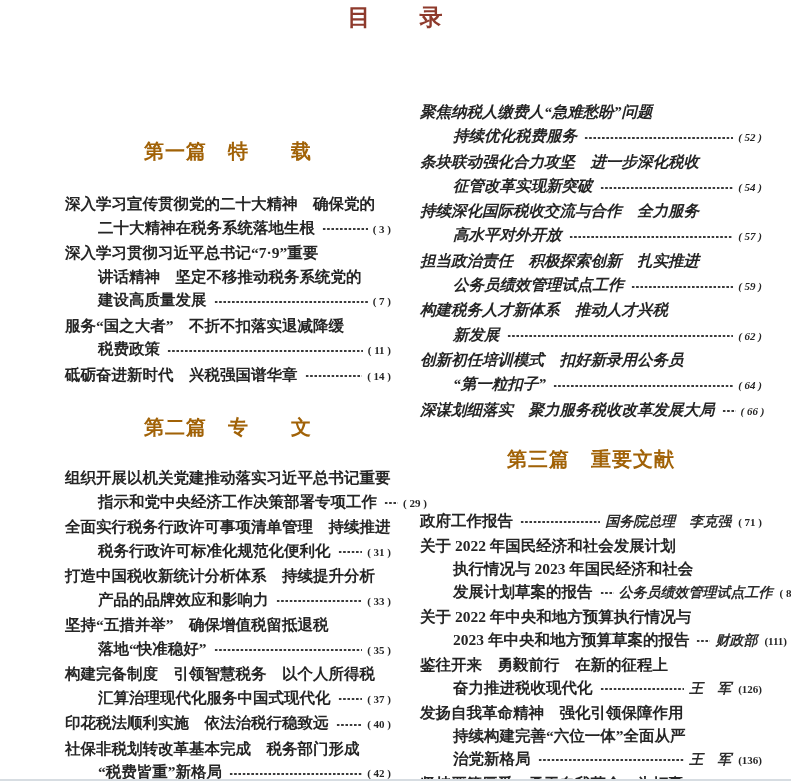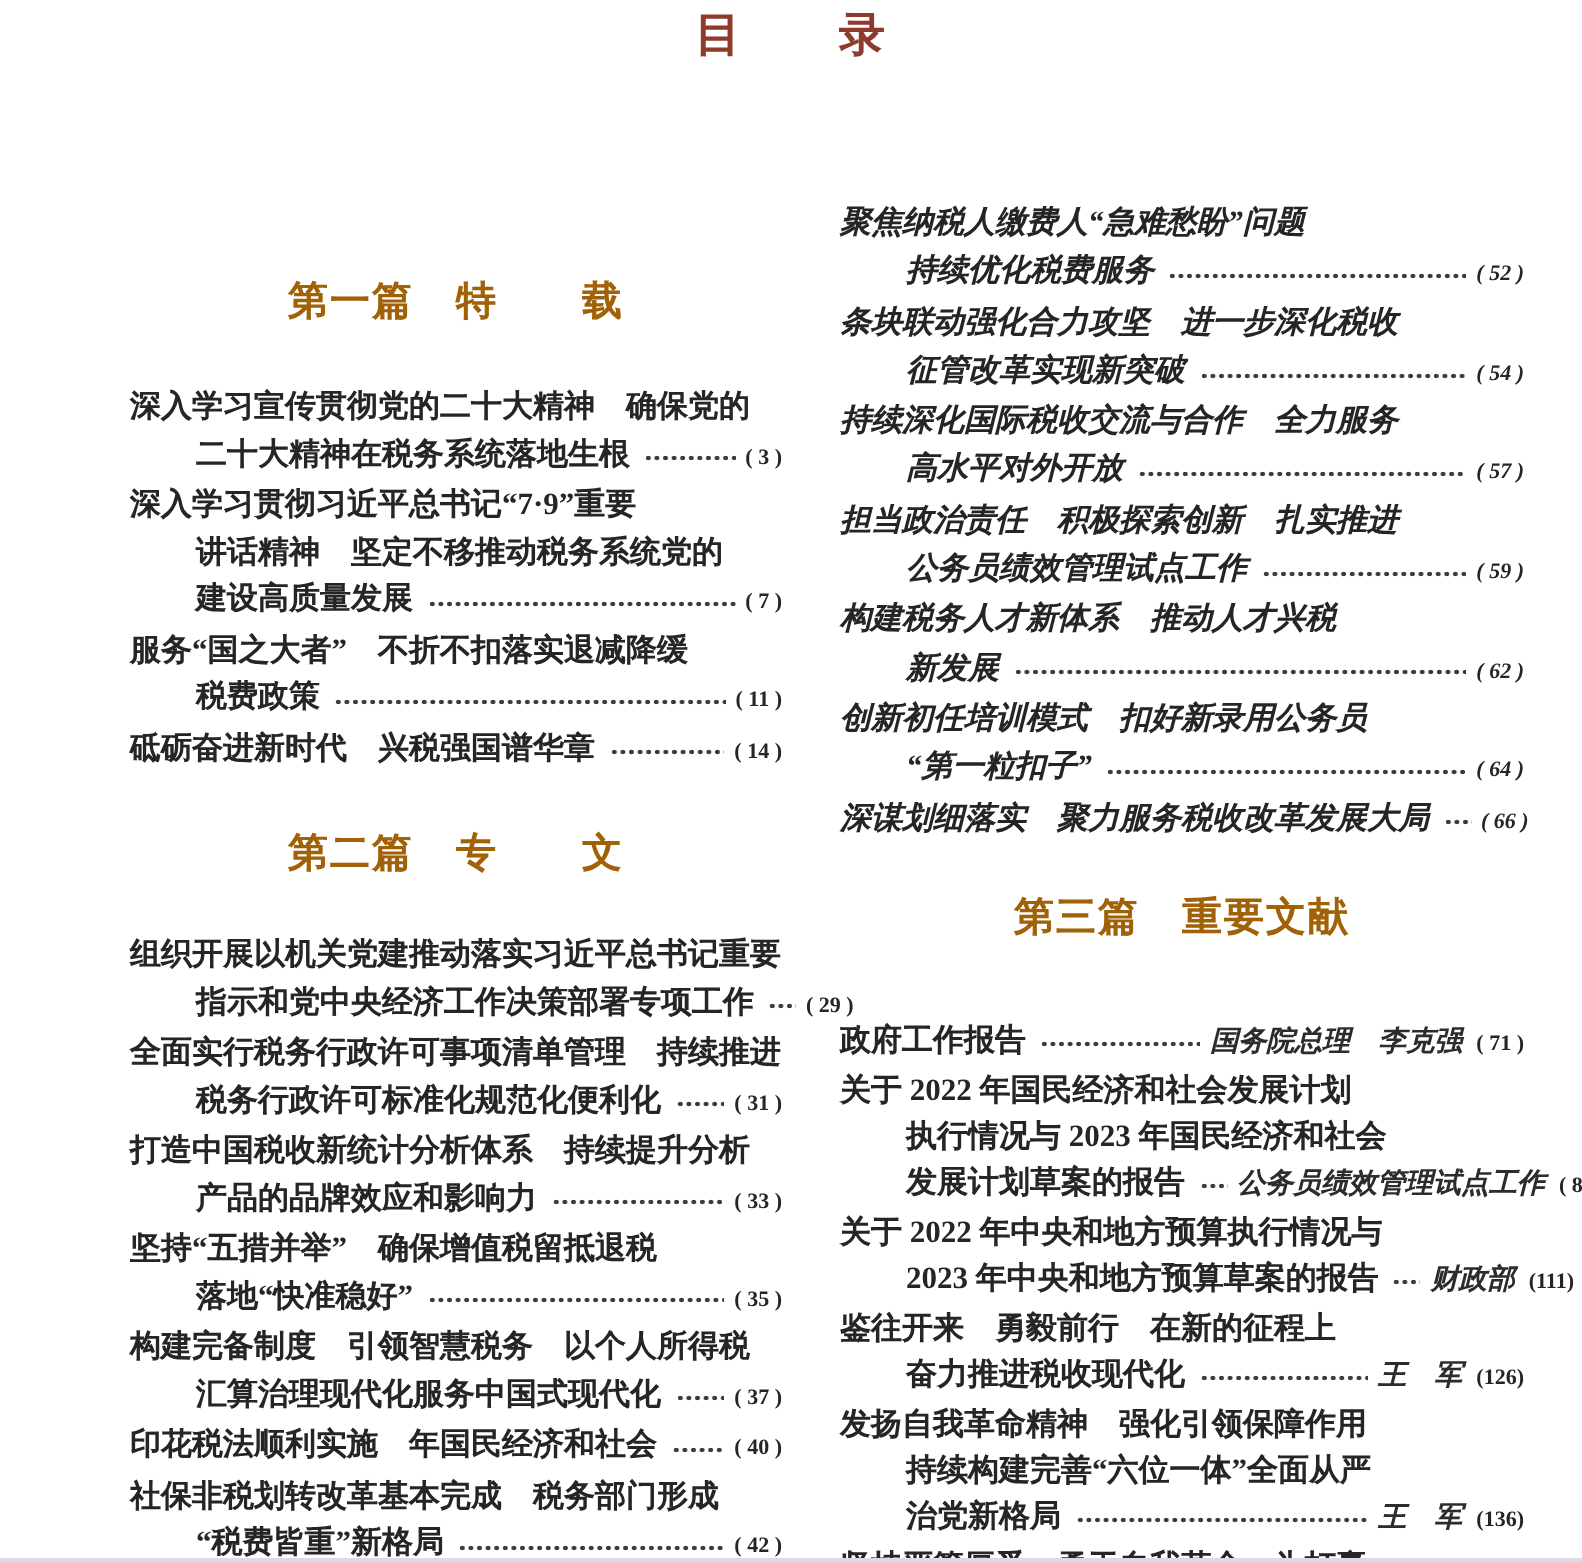--- a/index.html
+++ b/index.html
@@ -145,21 +145,21 @@
       </div>
       <div class="toc-line">
         <span class="line-text">构建完备制度　引领智慧税务　以个人所得税</span>
       </div>
       <div class="toc-line indent">
         <span class="line-text">汇算治理现代化服务中国式现代化</span>
         <span class="dots"></span>
         <span class="page-number">( 37 )</span>
       </div>
       <div class="toc-line">
-        <span class="line-text">印花税法顺利实施　年国民经济和社会</span>
+        <span class="line-text">印花税法顺利实施　依法治税行稳致远</span>
         <span class="dots"></span>
         <span class="page-number">( 40 )</span>
       </div>
       <div class="toc-line">
         <span class="line-text">社保非税划转改革基本完成　税务部门形成</span>
       </div>
       <div class="toc-line indent">
         <span class="line-text">“税费皆重”新格局</span>
         <span class="dots"></span>
         <span class="page-number">( 42 )</span>

